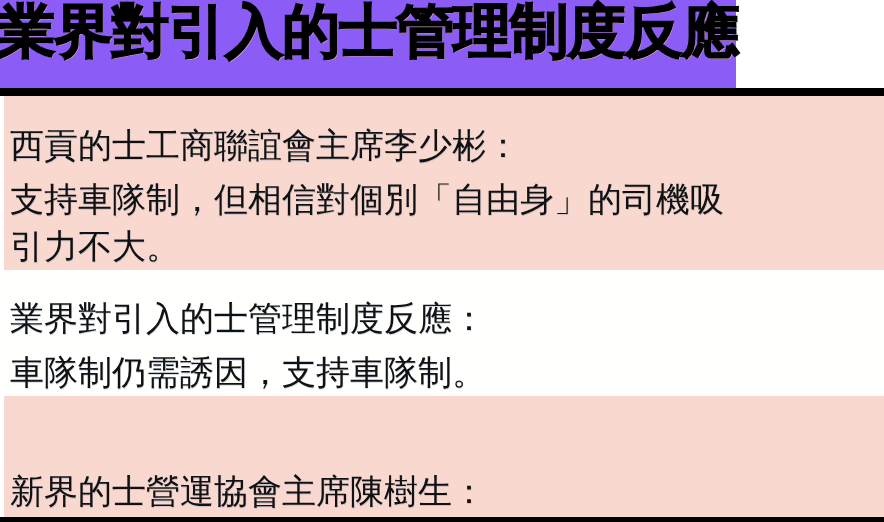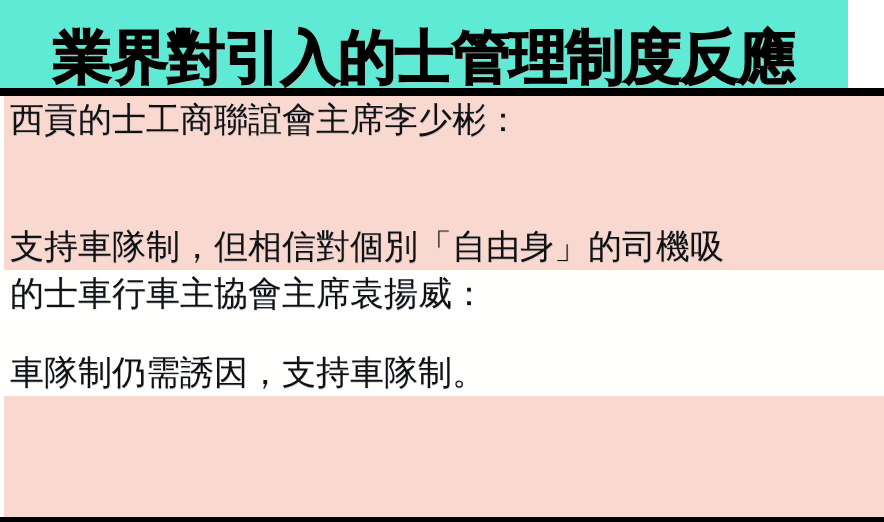--- a/index.html
+++ b/index.html
@@ -14,25 +14,25 @@
     position: relative;
     width: 884px;
     height: 522px;
     background: #ffffff;
     overflow: hidden;
     box-sizing: border-box;
   }
 
   
   .title-area {
-    width: 848px;
+    width: 736px;
     height: 88px;
-    background: #5eead4;
+    background: #8b5cf6;
     display: flex;
-    align-items: flex-end;
+    align-items: flex-start;
     justify-content: center;
     box-sizing: border-box;
   }
   .title-text {
     font-family: "DejaVu Sans", "Liberation Sans", sans-serif;
     font-weight: 700;
     font-size: 58px;
     line-height: 62px;
     letter-spacing: -1px;
     color: #000000;
@@ -60,21 +60,21 @@
   .blocks {
     position: relative;
     width: 884px;
   }
   .quote-block {
     position: relative;
     box-sizing: border-box;
     padding: 0 8px 0 10px;
     display: flex;
     flex-direction: column;
-    justify-content: space-between;
+    justify-content: flex-end;
   }
   .quote-block.pink  { background: #f9d8cf; }
   .quote-block.white { background: #fffffd; }
 
   .quote-block.pink.left-gutter::before {
     content: "";
     position: absolute;
     left: 0;
     top: 0;
     bottom: 0;
@@ -108,27 +108,29 @@
     <div class="title-text">業界對引入的士管理制度反應</div>
   </div>
 
   <div class="rule-top"></div>
 
   <div class="blocks">
 
     <div class="quote-block pink left-gutter block-1">
       <div class="q-line speaker">西貢的士工商聯誼會主席李少彬：</div>
       <div class="q-line">支持車隊制，但相信對個別「自由身」的司機吸</div>
+      <div class="q-line">引力不大。</div>
     </div>
 
     <div class="quote-block white block-2">
-      <div class="q-line speaker">的士車行車主協會主席袁揚威：</div>
+      <div class="q-line speaker">業界對引入的士管理制度反應：</div>
       <div class="q-line">車隊制仍需誘因，支持車隊制。</div>
     </div>
 
     <div class="quote-block pink left-gutter block-3">
+      <div class="q-line speaker">新界的士營運協會主席陳樹生：</div>
     </div>
 
   </div>
 
   <div class="rule-bottom"></div>
 
 </div>
 
 </body></html>

